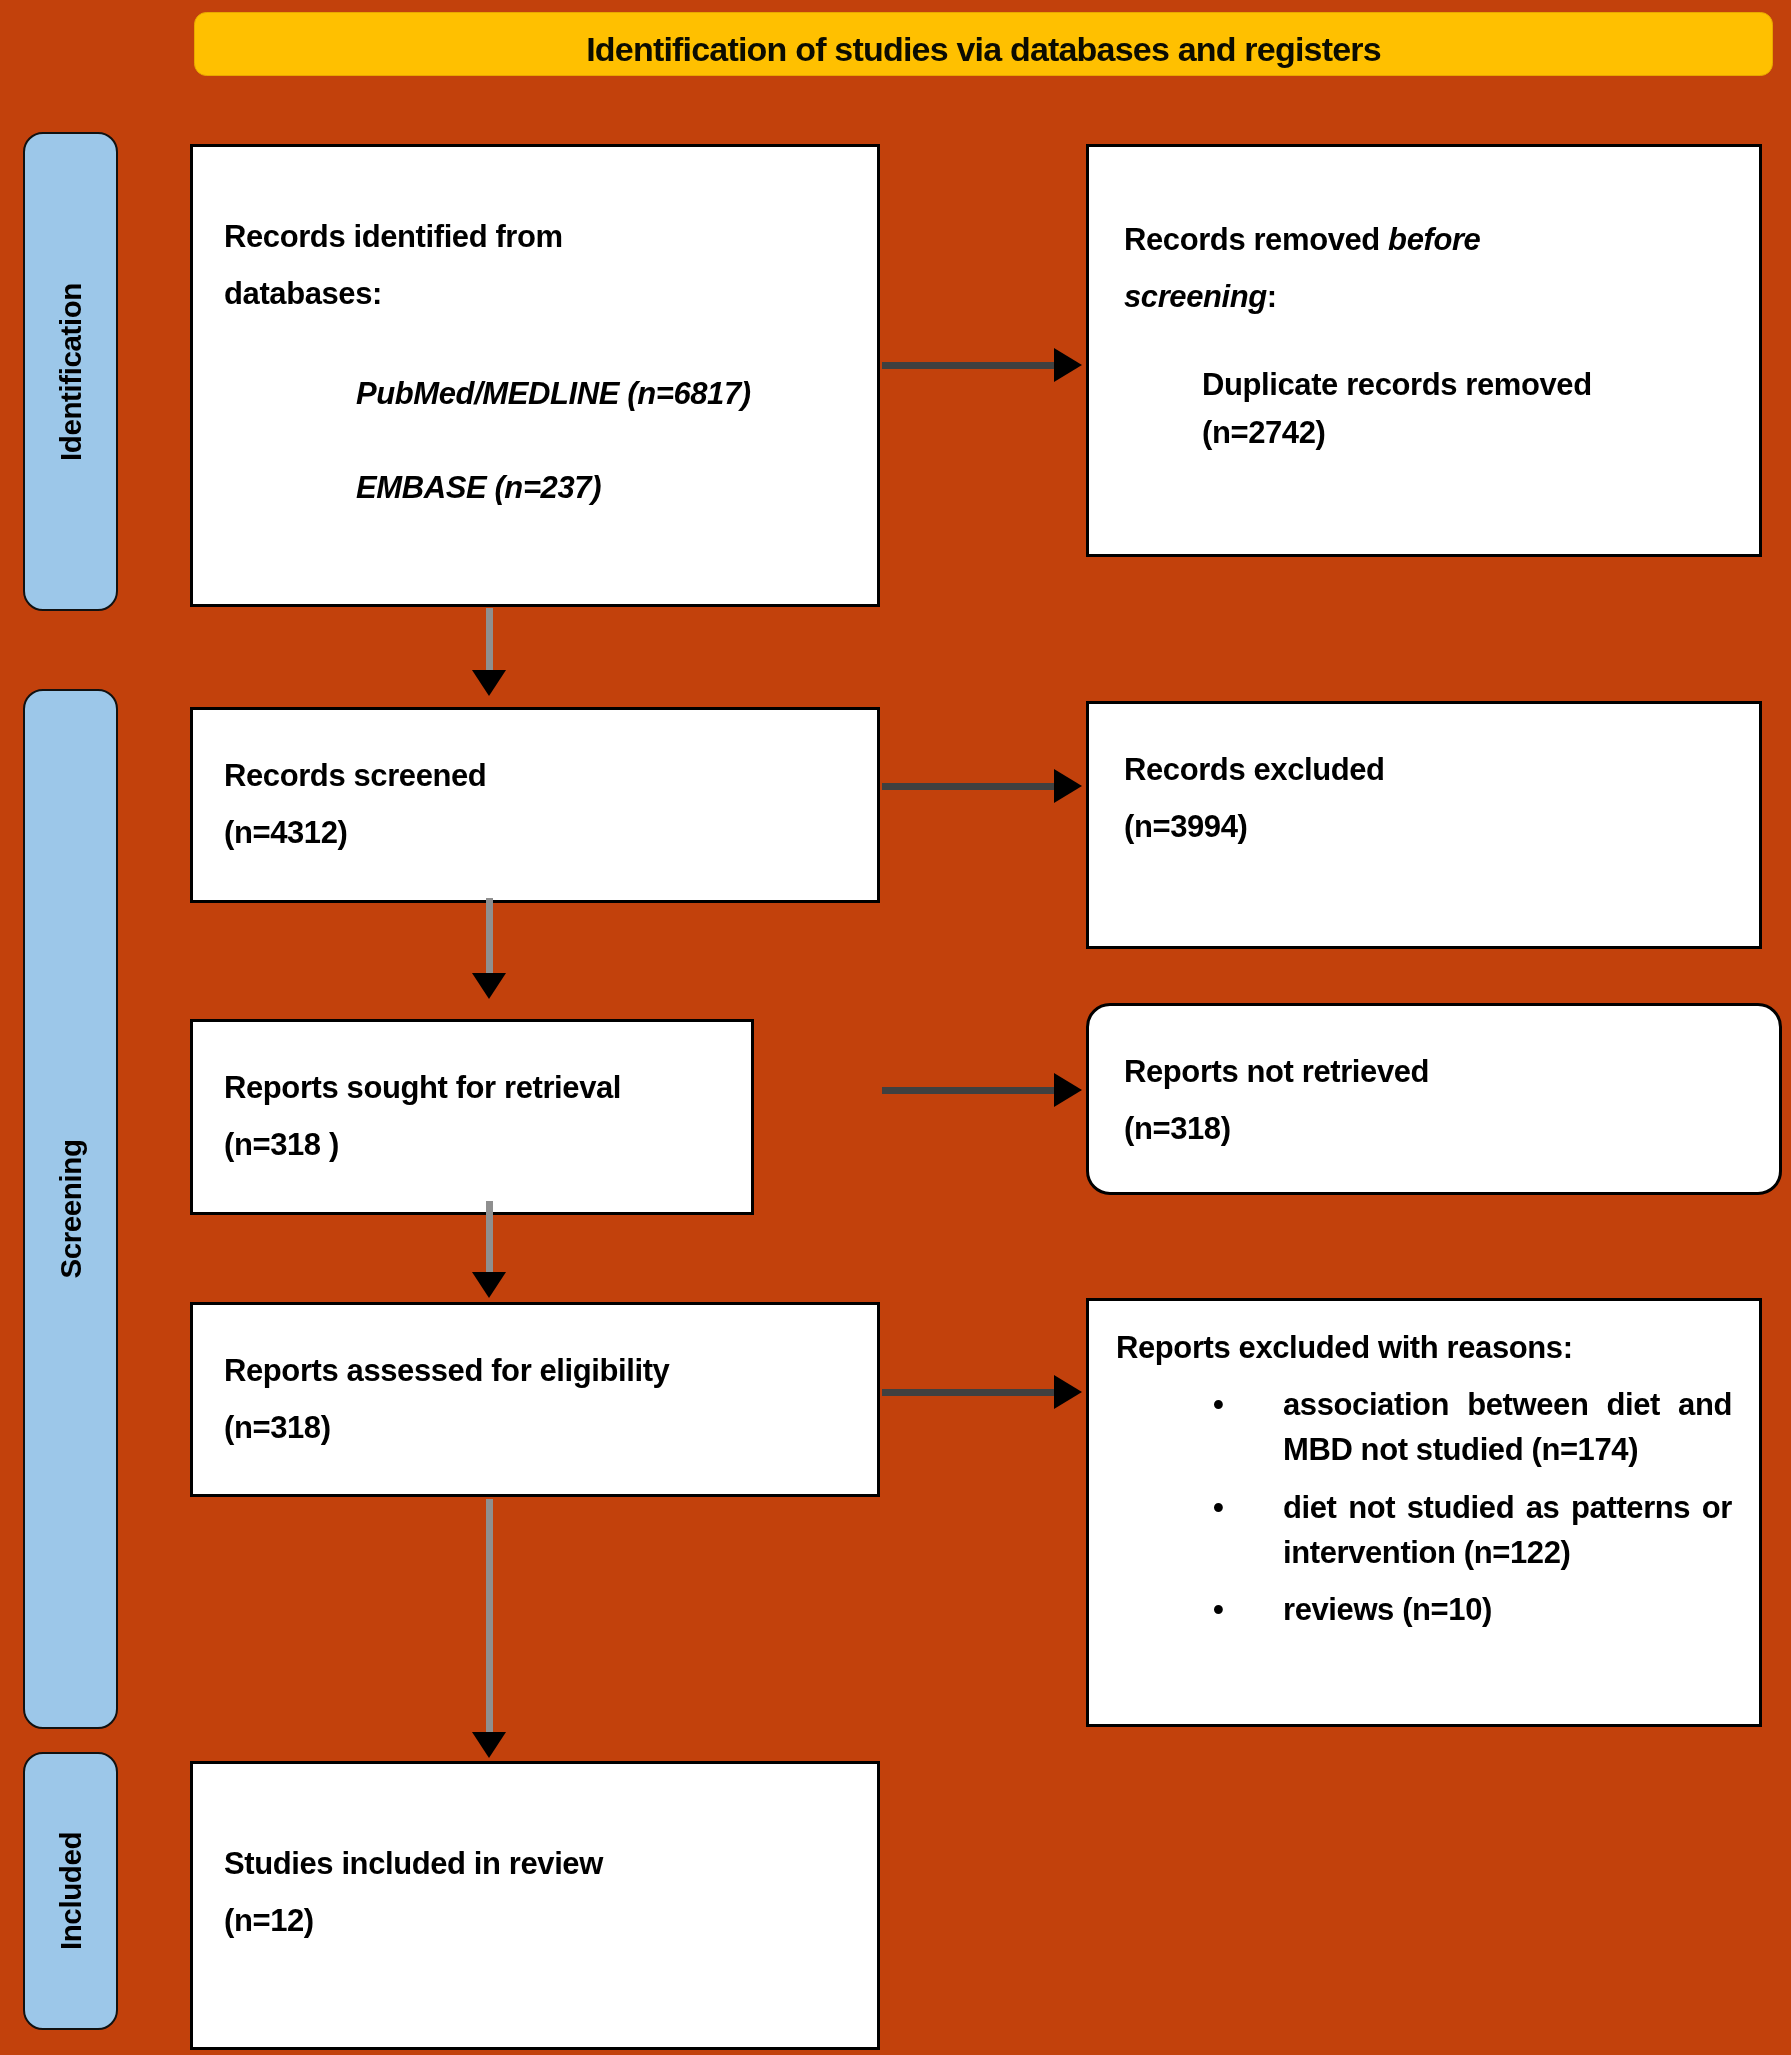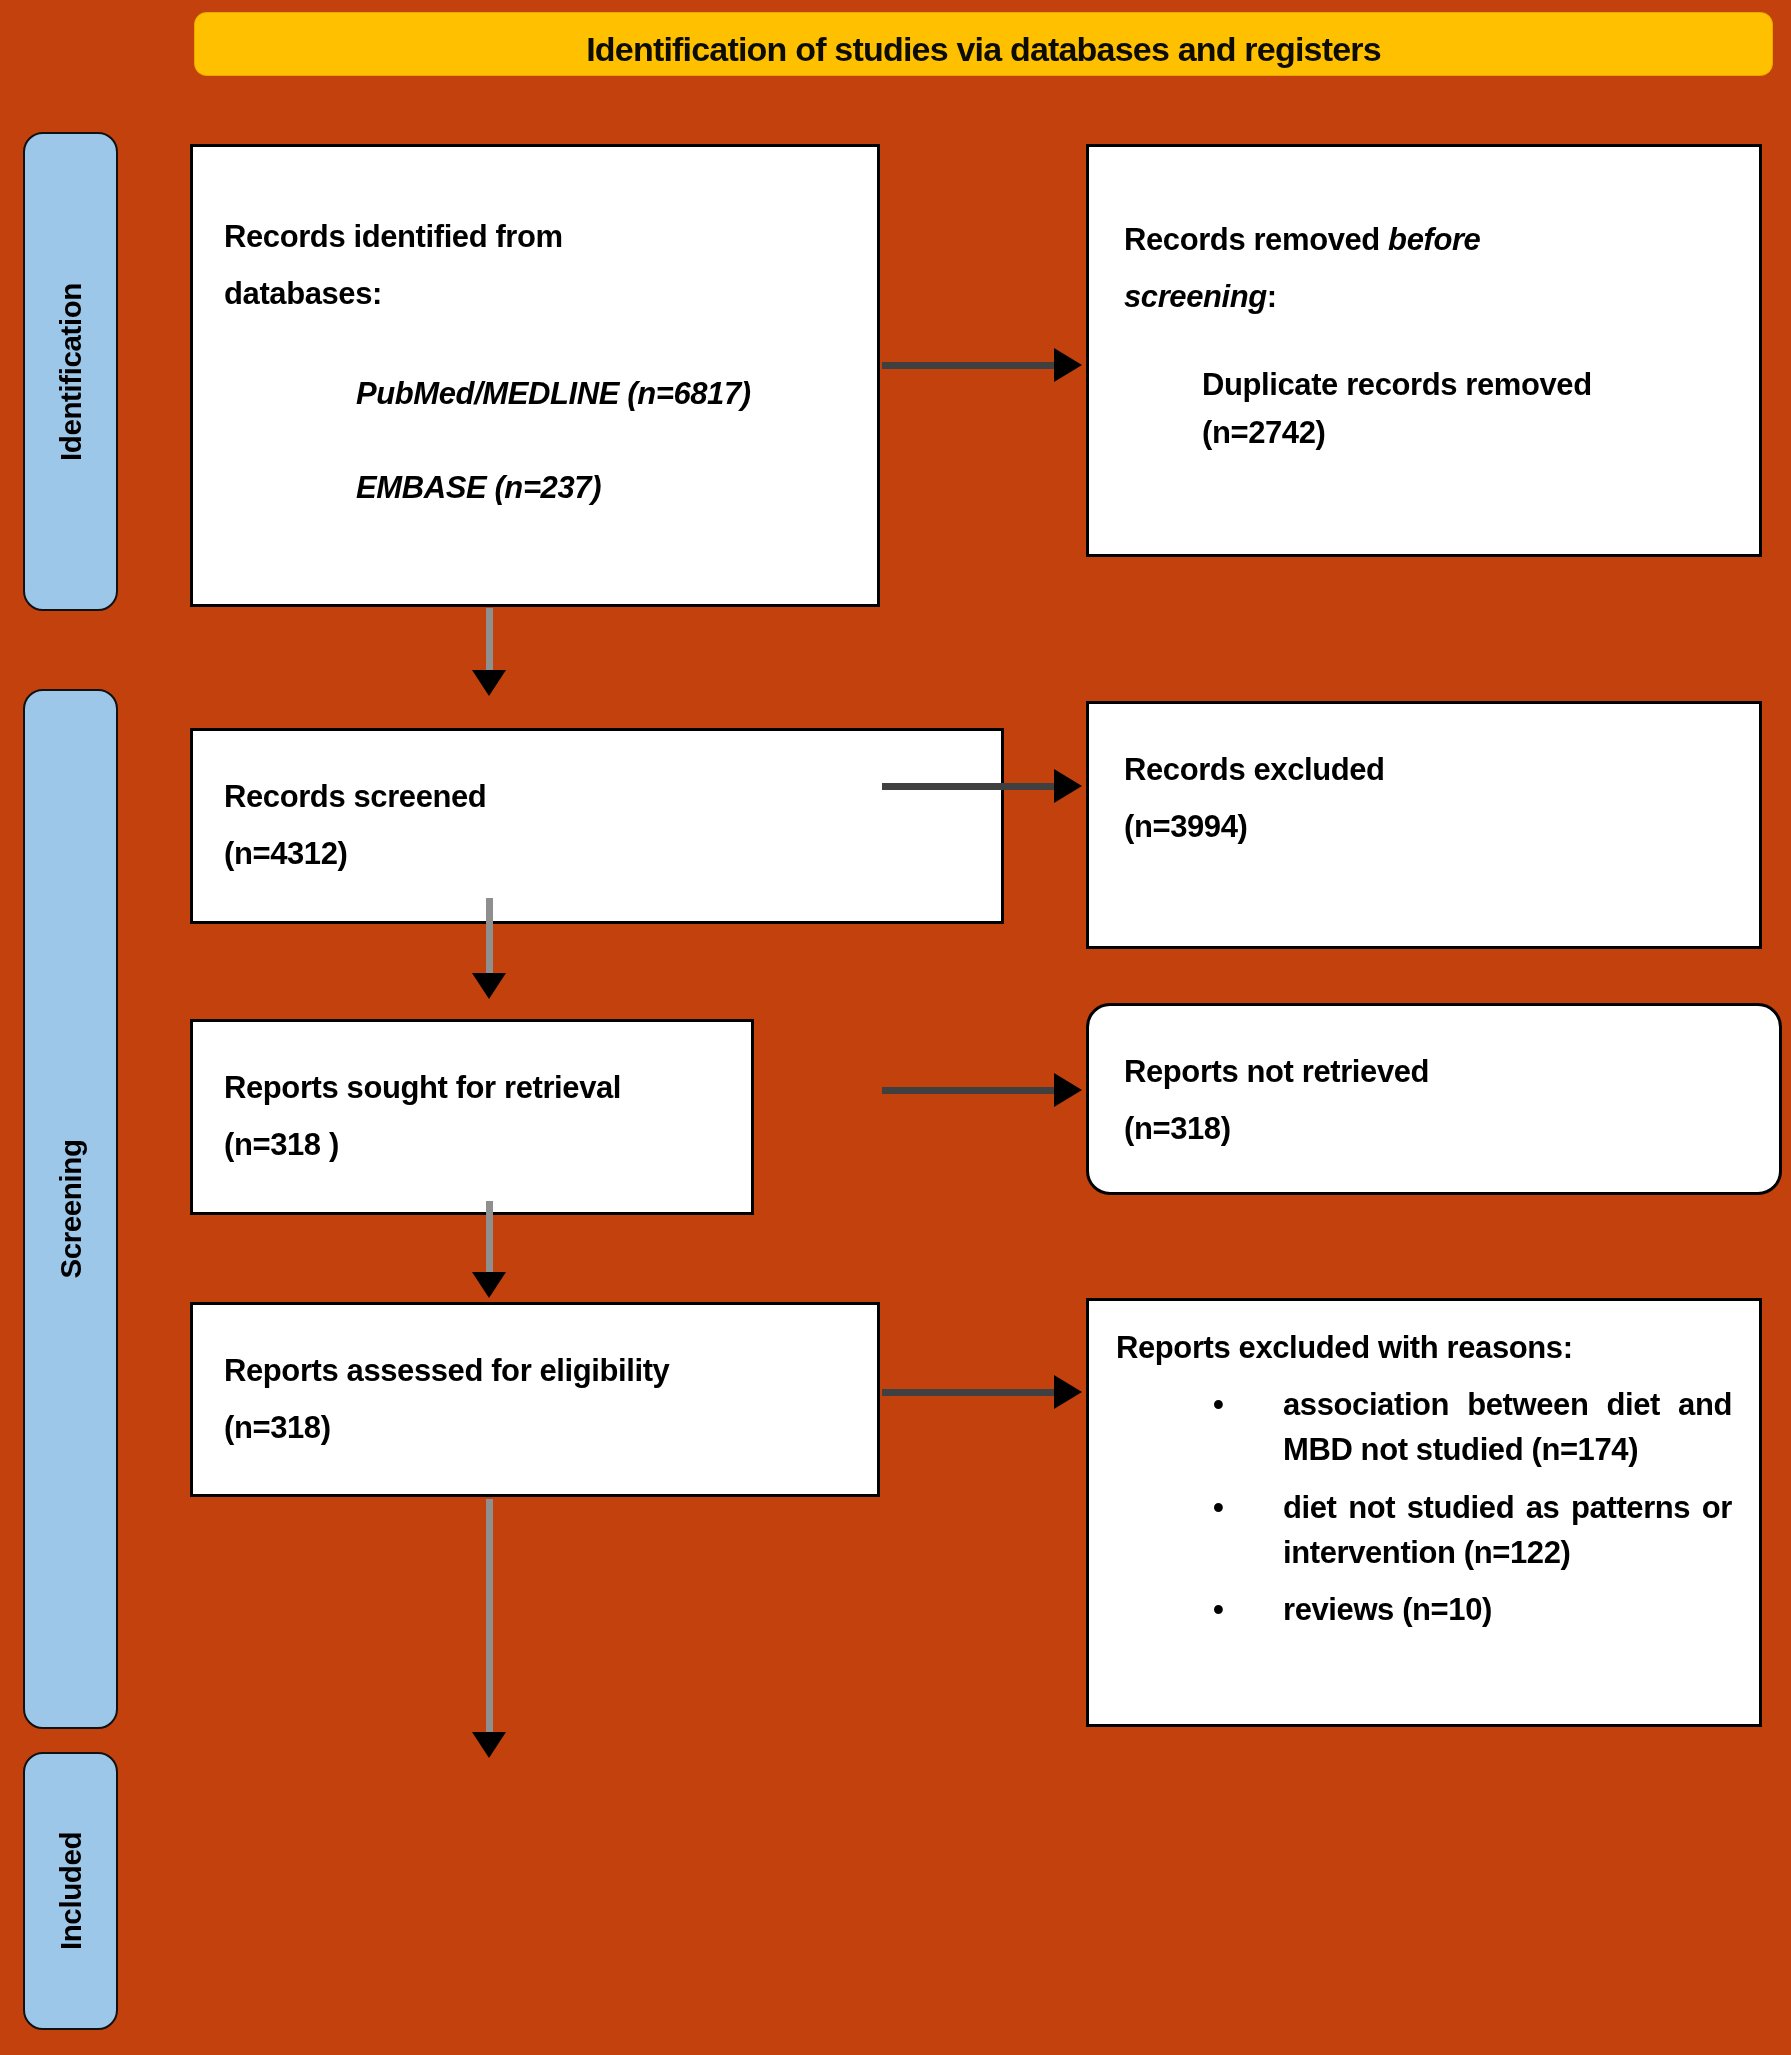--- a/index.html
+++ b/index.html
@@ -47,21 +47,21 @@
   .flow-box{
     position:absolute;
     background:#fff;
     border:3.9px solid var(--box-border,#000);
     box-sizing:border-box;
     font-size:31px;font-weight:700;letter-spacing:-0.4px;
     line-height:1.85;
   }
   #box-records-identified{left:190px;top:144px;width:690px;height:463px;padding:61px 31px 15.5px 31px;}
   #box-records-removed   {left:1086px;top:144px;width:676px;height:413px;padding:64px 31px 15.5px 35px;}
-  #box-records-screened  {left:190px;top:728px;width:814px;height:196px;padding:37px 31px 7.8px 31px;}
+  #box-records-screened  {left:190px;top:707px;width:690px;height:196px;padding:37px 31px 7.8px 31px;}
   #box-records-excluded  {left:1086px;top:701px;width:676px;height:248px;padding:37px 31px 7.8px 35px;}
   #box-reports-sought    {left:190px;top:1003px;width:564px;height:196px;padding:37px 31px 7.8px 31px;margin-top:16px;}
   #box-reports-not-retrieved{left:1086px;top:1003px;width:696px;height:192px;padding:37px 31px 4px 35px;border-radius:24px;}
   #box-reports-assessed  {left:190px;top:1302px;width:690px;height:195px;padding:37px 31px 7.8px 31px;}
   #box-reports-excluded  {left:1086px;top:1298px;width:676px;height:429px;padding:25px 27px 7.8px 27px;line-height:1.45;}
   #box-studies-included  {left:190px;top:1761px;width:690px;height:289px;padding:71px 31px 7.8px 31px;}
 
   .wrap-520{width:403px;}
   .wrap-560{width:434px;}
   .indent-items{margin-left:132px;font-style:italic;margin-top:16px;}
@@ -153,20 +153,24 @@
         <span class="reason-bullet">•</span>
         <span class="reason-text">diet not studied as patterns or intervention (n=122)</span>
       </li>
       <li class="reason-item">
         <span class="reason-bullet">•</span>
         <span class="reason-text">reviews (n=10)</span>
       </li>
     </ul>
   </div>
 
+  <div class="flow-box" id="box-studies-included">
+    <div>Studies included in review</div>
+    <div>(n=12)</div>
+  </div>
 
   <div class="h-line" style="left:882px;top:362px;width:172px;"></div>
   <div class="h-head" style="left:1054px;top:348px;"></div>
 
   <div class="h-line" style="left:882px;top:783px;width:172px;"></div>
   <div class="h-head" style="left:1054px;top:769px;"></div>
 
   <div class="h-line" style="left:882px;top:1087px;width:172px;"></div>
   <div class="h-head" style="left:1054px;top:1073px;"></div>
 

